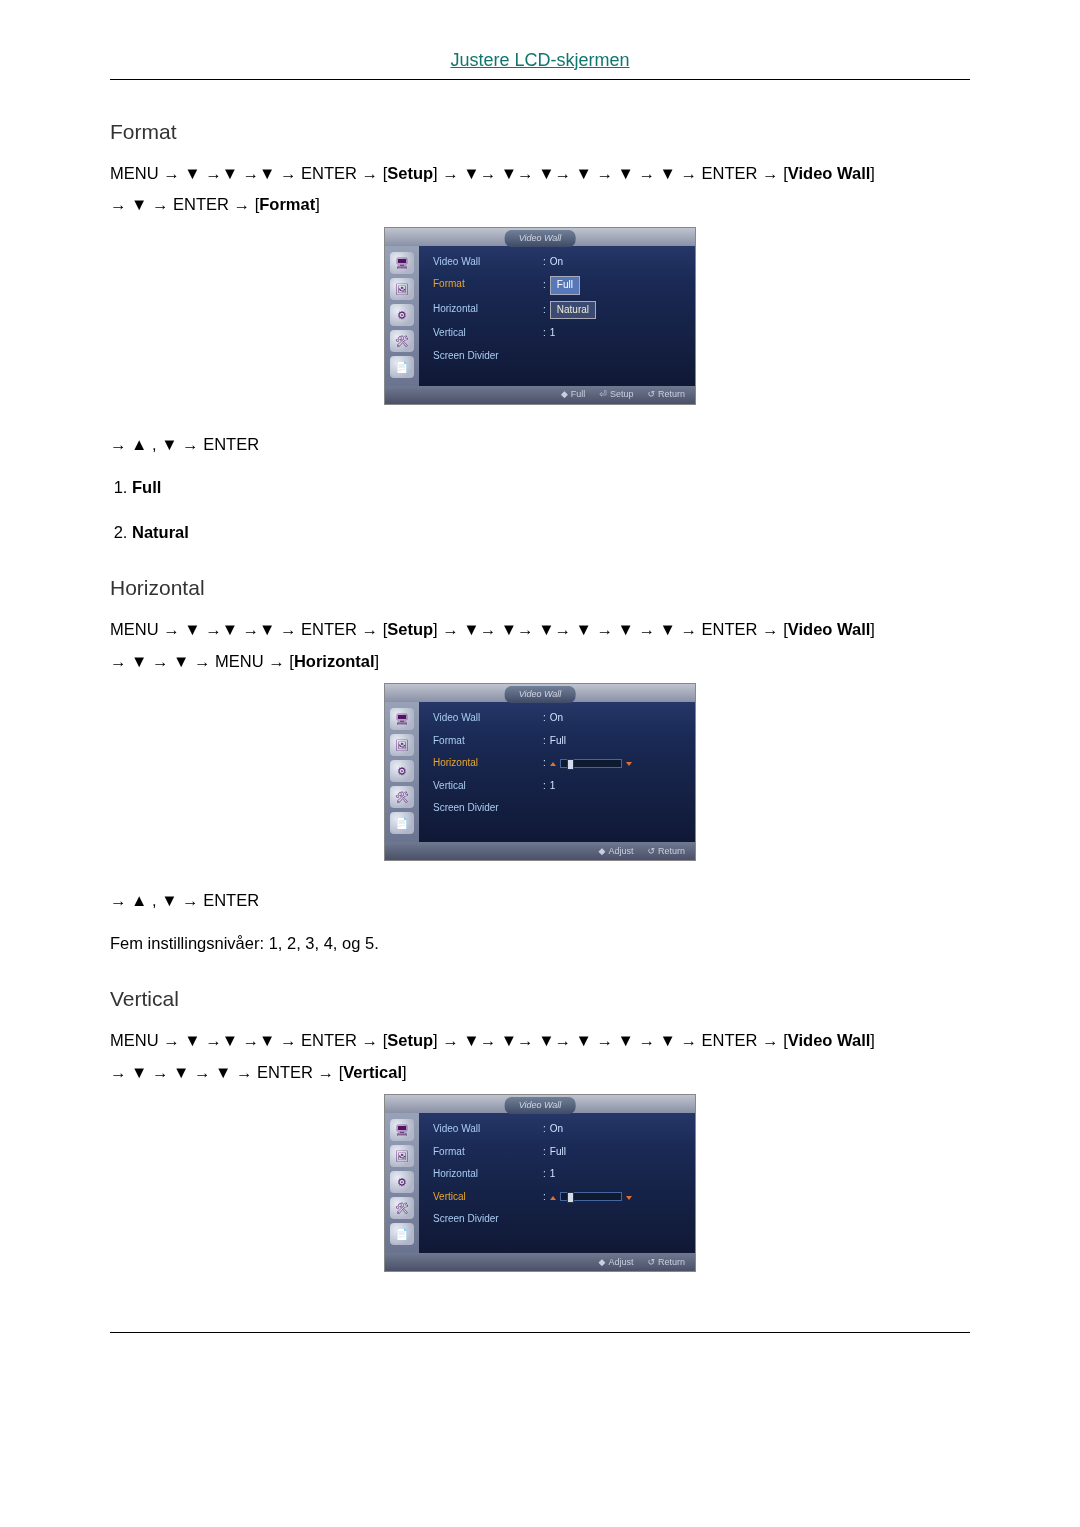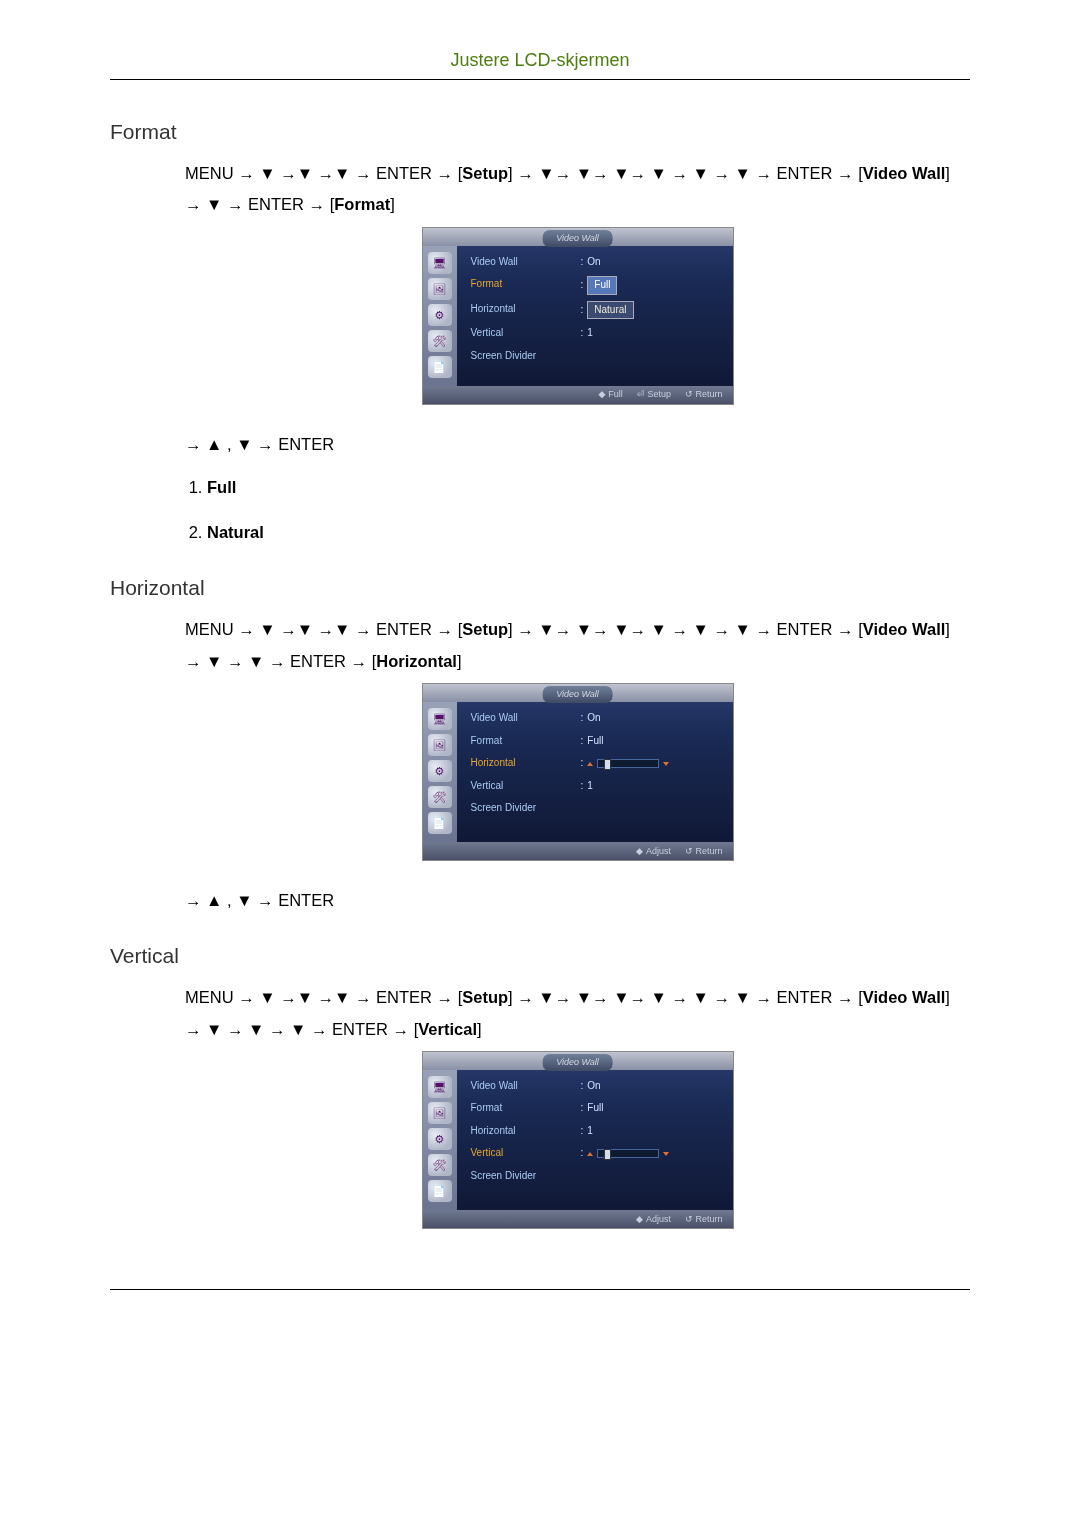--- a/index.html
+++ b/index.html
@@ -11,37 +11,37 @@
   }
   .page {
     width: 1080px;
     margin: 0 auto;
     padding: 50px 110px 70px 110px;
     box-sizing: border-box;
   }
   .header-title {
     text-align: center;
     font-size: 18px;
-    color: #4d7c0f;
+    color: #0f766e;
     padding-bottom: 8px;
+    text-decoration: underline;
   }
   hr.top-rule, hr.bottom-rule {
     border: none;
     border-top: 1px solid #000;
     margin: 0 0 40px 0;
   }
   hr.bottom-rule { margin: 60px 0 0 0; }
   h2.section {
     font-size: 21px;
     font-weight: normal;
     color: #333;
     margin: 30px 0 14px 0;
   }
   .indent {
-    margin-left: 75px;
     font-size: 16.5px;
     line-height: 1.65;
   }
   .menu-path {
     font-size: 16.5px;
     line-height: 1.9;
     margin-bottom: 6px;
   }
   .bold { font-weight: bold; font-family: Arial, sans-serif; }
   .bracket { font-family: Arial, sans-serif; }
@@ -254,21 +254,21 @@
       </li>
     </ol>
   </div>
 
   <h2 class="section">Horizontal</h2>
 
   <div class="indent">
     <div class="menu-path">
       <span>MENU → ▼ →▼ →▼ → ENTER → [</span><span class="bold bracket">Setup</span><span>] → ▼→ ▼→ ▼→ ▼ → ▼ → ▼ → ENTER → [</span><span class="bold bracket">Video Wall</span><span>]</span>
       <br>
-      <span>→ ▼ → ▼ → ENTER → [</span><span class="bold bracket">Horizontal</span><span>]</span>
+      <span>→ ▼ → ▼ → MENU → [</span><span class="bold bracket">Horizontal</span><span>]</span>
     </div>
 
     <div class="osd-wrap">
       <div class="osd">
         <div class="osd-top">
             <div class="osd-title-pill">Video Wall</div>
           </div>
         <div class="osd-body">
           <div class="osd-icons">
             <div class="osd-icon">🖥</div>
@@ -306,20 +306,21 @@
             </span>
           <span class="pair">
               <span>↺</span>
               <span>Return</span>
             </span>
         </div>
       </div>
     </div>
 
     <div class="para">→ ▲ , ▼ → ENTER</div>
+    <div class="para">Fem instillingsnivåer: 1, 2, 3, 4, og 5.</div>
   </div>
 
   <h2 class="section">Vertical</h2>
 
   <div class="indent">
     <div class="menu-path">
       <span>MENU → ▼ →▼ →▼ → ENTER → [</span><span class="bold bracket">Setup</span><span>] → ▼→ ▼→ ▼→ ▼ → ▼ → ▼ → ENTER → [</span><span class="bold bracket">Video Wall</span><span>]</span>
       <br>
       <span>→ ▼ → ▼ → ▼ → ENTER → [</span><span class="bold bracket">Vertical</span><span>]</span>
     </div>

